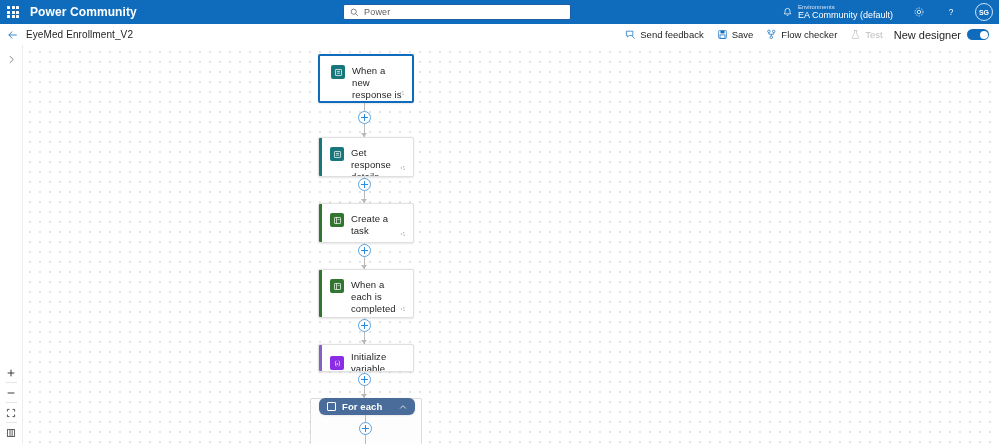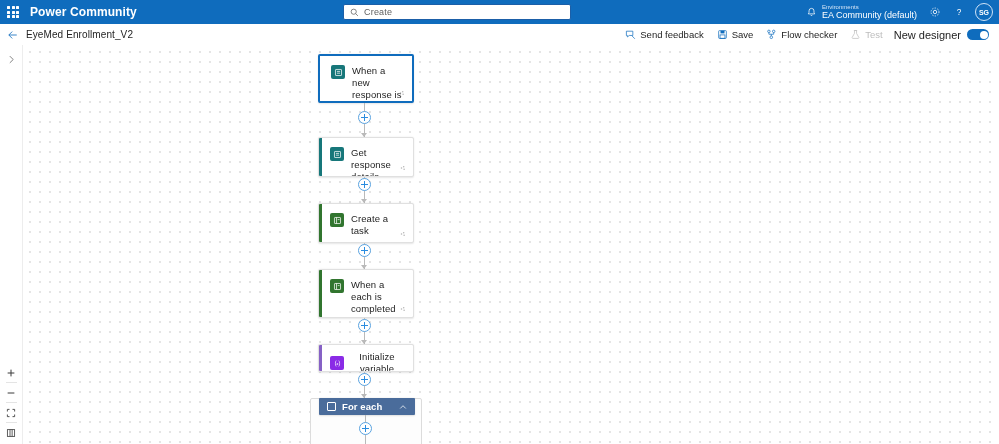--- a/index.html
+++ b/index.html
@@ -24,21 +24,21 @@
   .suite-title{color:#fff;font-size:12px;font-weight:600;margin-left:4px;letter-spacing:.1px;}
 
   .searchbox{
     position:absolute;left:343px;top:4px;width:228px;height:16px;
     background:#ffffff;border:1px solid #1b5fa8;border-radius:2px;
     display:flex;align-items:center;padding:0 6px;box-sizing:border-box;cursor:text;
   }
   .searchbox .sicon{width:9px;height:9px;margin-right:5px;flex:none;}
   .searchbox .sph{font-size:9px;color:#616161;letter-spacing:.2px;}
 
-  .suite-right{position:absolute;right:6px;top:0;height:24px;display:flex;align-items:center;gap:0px;}
+  .suite-right{position:absolute;right:6px;top:0;height:24px;display:flex;align-items:center;gap:8px;}
   .env{display:flex;align-items:center;gap:5px;padding:0 6px;cursor:pointer;}
   .env .bell{width:11px;height:11px;flex:none;}
   .env .envtext{display:flex;flex-direction:column;line-height:1;}
   .env .envlabel{font-size:6px;color:#d6e6f7;margin-bottom:1px;}
   .env .envname{font-size:9px;color:#ffffff;}
   .ibtn{width:24px;height:24px;display:flex;align-items:center;justify-content:center;cursor:pointer;}
   .avatar{
     width:16px;height:16px;border-radius:50%;border:1px solid #cfe3f7;
     background:#0f6cbd;color:#ffffff;font-size:7px;font-weight:600;
     display:flex;align-items:center;justify-content:center;margin-left:4px;cursor:pointer;
@@ -128,21 +128,21 @@
   }
 
   
   .scope{
     position:absolute;border:1px solid #dcdcdc;background:#fdfdfd;
     border-radius:2px;box-sizing:border-box;
   }
   .scope-head{
     position:absolute;background:#4a6c9b;color:#ffffff;
     display:flex;align-items:center;gap:6px;padding:0 8px;
-    box-sizing:border-box;cursor:pointer;border-radius:1px;
+    box-sizing:border-box;cursor:pointer;border-radius:6px;
     box-shadow:0 0.6px 1.8px rgba(0,0,0,.12);
   }
   .scope-head .sq{width:7px;height:7px;border:1px solid #ffffff;border-radius:1px;flex:none;}
   .scope-title{font-size:9.5px;font-weight:600;letter-spacing:.1px;}
   .scope-head .chev{margin-left:auto;}
 </style>
 </head>
 <body>
 
 <div class="app">
@@ -161,21 +161,21 @@
           <i></i>
         </span>
     </div>
     <div class="suite-title">Power Community</div>
 
     <div class="searchbox">
       <svg class="sicon" viewBox="0 0 16 16">
         <circle cx="6.6" cy="6.6" r="4.6" fill="none" stroke="#4a4a4a" stroke-width="1.2"></circle>
         <line x1="10.2" y1="10.2" x2="14" y2="14" stroke="#4a4a4a" stroke-width="1.2"></line>
       </svg>
-      <span class="sph">Create</span>
+      <span class="sph">Power</span>
     </div>
 
     <div class="suite-right">
       <div class="env">
         <svg class="bell" viewBox="0 0 16 16">
           <path d="M8 2a3.6 3.6 0 0 0-3.6 3.6v2.3L3.3 10h9.4l-1.1-2.1V5.6A3.6 3.6 0 0 0 8 2z" fill="none" stroke="#ffffff" stroke-width="1.1" stroke-linejoin="round"></path>
           <path d="M6.7 11.4a1.35 1.35 0 0 0 2.6 0" fill="none" stroke="#ffffff" stroke-width="1.1"></path>
         </svg>
         <span class="envtext">
           <span class="envlabel">Environments</span>
@@ -382,21 +382,21 @@
           <circle cx="9.4" cy="5.4" r="1.5" fill="#9a9a9a"></circle>
           <circle cx="10.2" cy="10.4" r="1.5" fill="#9a9a9a"></circle>
         </svg>
       </div>
     </div>
 
     <div class="conn" style="left:341px;top:273px;height:26px;"></div>
     <div class="plusbtn" style="left:335px;top:274px;"></div>
     <div class="arrow" style="left:338px;top:295px;"></div>
 
-    <div class="node" style="left:295px;top:299px;width:96px;height:28px;text-align:center;">
+    <div class="node" style="left:295px;top:299px;width:96px;height:28px;">
       <div class="accent" style="background:#8661c5;"></div>
       <div class="node-main" style="padding-top:6px;align-items:center;">
         <div class="node-icon" style="background:#8a2be6;">
           <svg width="9" height="9" viewBox="0 0 16 16">
             <path d="M5.2 3.2c-1.4 1.3-1.4 8.3 0 9.6" fill="none" stroke="#ffffff" stroke-width="1.2" stroke-linecap="round"></path>
             <path d="M10.8 3.2c1.4 1.3 1.4 8.3 0 9.6" fill="none" stroke="#ffffff" stroke-width="1.2" stroke-linecap="round"></path>
             <text x="8" y="10.4" text-anchor="middle" font-size="6.5" font-family="Liberation Serif, serif" font-style="italic" fill="#ffffff">x</text>
           </svg>
         </div>
         <div class="node-title">Initialize variable</div>

